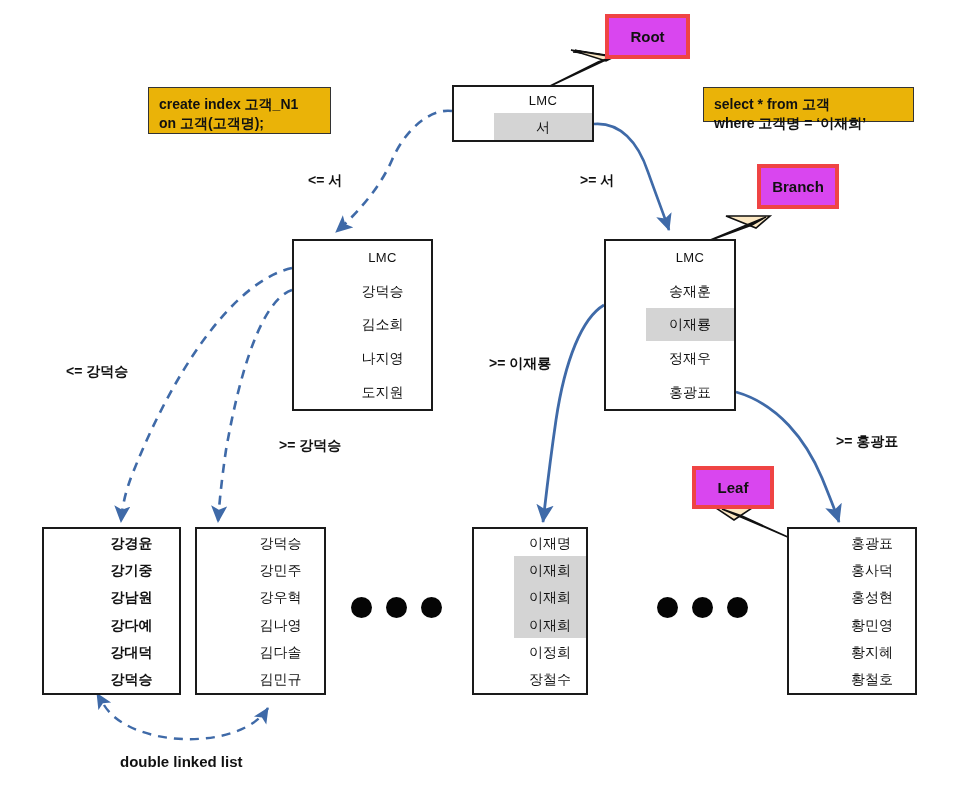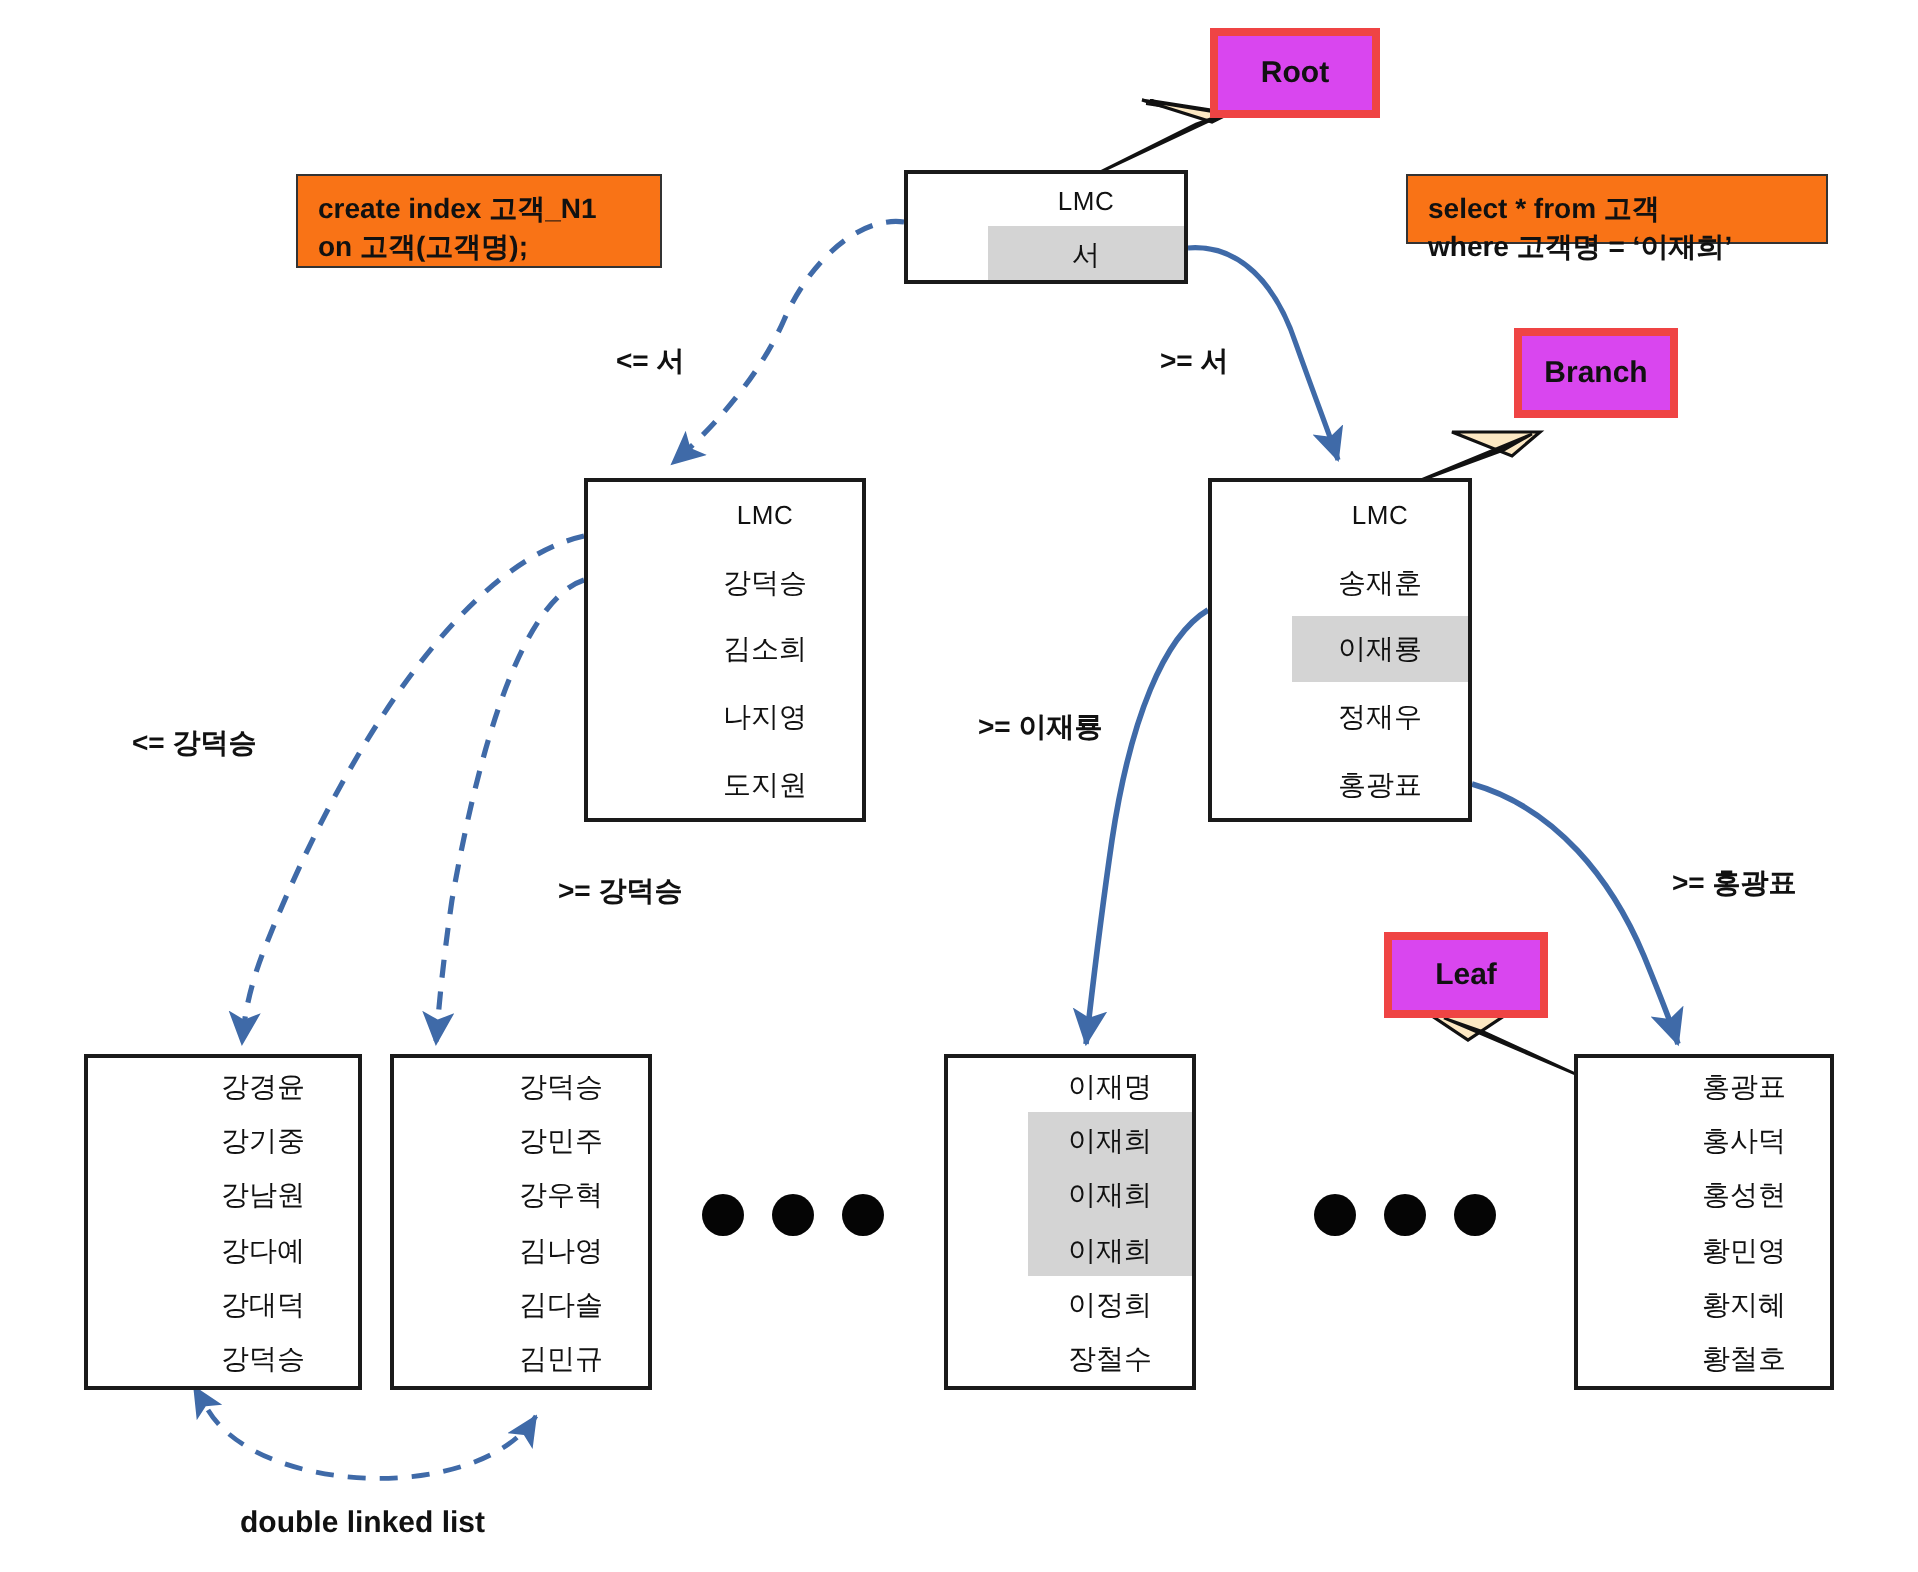--- a/index.html
+++ b/index.html
@@ -28,21 +28,21 @@
   .callout{
     position:absolute;box-sizing:border-box;
     background:#d946ef;border:4px solid #ef4444;
     display:flex;align-items:center;justify-content:center;
     font-size:15px;font-weight:bold;color:#111111;
   }
 
   
   .sqlbox{
     position:absolute;box-sizing:border-box;
-    border:1px solid #333333;background:#f97316;
+    border:1px solid #333333;background:#eab308;
     padding:7px 10px;font-size:14px;font-weight:bold;color:#111111;
     line-height:1.35;white-space:pre;
   }
 
   
   .elabel{
     position:absolute;font-size:14px;font-weight:bold;color:#111111;
     white-space:nowrap;
   }
 
@@ -122,39 +122,39 @@
   </div>
 
   <div class="node" style="left:604px;top:239px;width:132px;height:172px;">
     <div class="row lmc">LMC</div>
     <div class="row">송재훈</div>
     <div class="row hl">이재룡</div>
     <div class="row">정재우</div>
     <div class="row">홍광표</div>
   </div>
 
-  <div class="node" style="left:42px;top:527px;width:139px;height:168px;">
+  <div class="node" style="left:42px;top:527px;width:139px;height:168px;font-weight:bold;">
     <div class="row">강경윤</div>
     <div class="row">강기중</div>
     <div class="row">강남원</div>
     <div class="row">강다예</div>
     <div class="row">강대덕</div>
     <div class="row">강덕승</div>
   </div>
 
   <div class="node" style="left:195px;top:527px;width:131px;height:168px;">
     <div class="row">강덕승</div>
     <div class="row">강민주</div>
     <div class="row">강우혁</div>
     <div class="row">김나영</div>
     <div class="row">김다솔</div>
     <div class="row">김민규</div>
   </div>
 
-  <div class="node" style="left:472px;top:527px;width:126px;height:168px;text-align:center;">
+  <div class="node" style="left:472px;top:527px;width:116px;height:168px;text-align:center;">
     <div class="row">이재명</div>
     <div class="row hl">이재희</div>
     <div class="row hl">이재희</div>
     <div class="row hl">이재희</div>
     <div class="row">이정희</div>
     <div class="row">장철수</div>
   </div>
 
   <div class="node" style="left:787px;top:527px;width:130px;height:168px;">
     <div class="row">홍광표</div>

